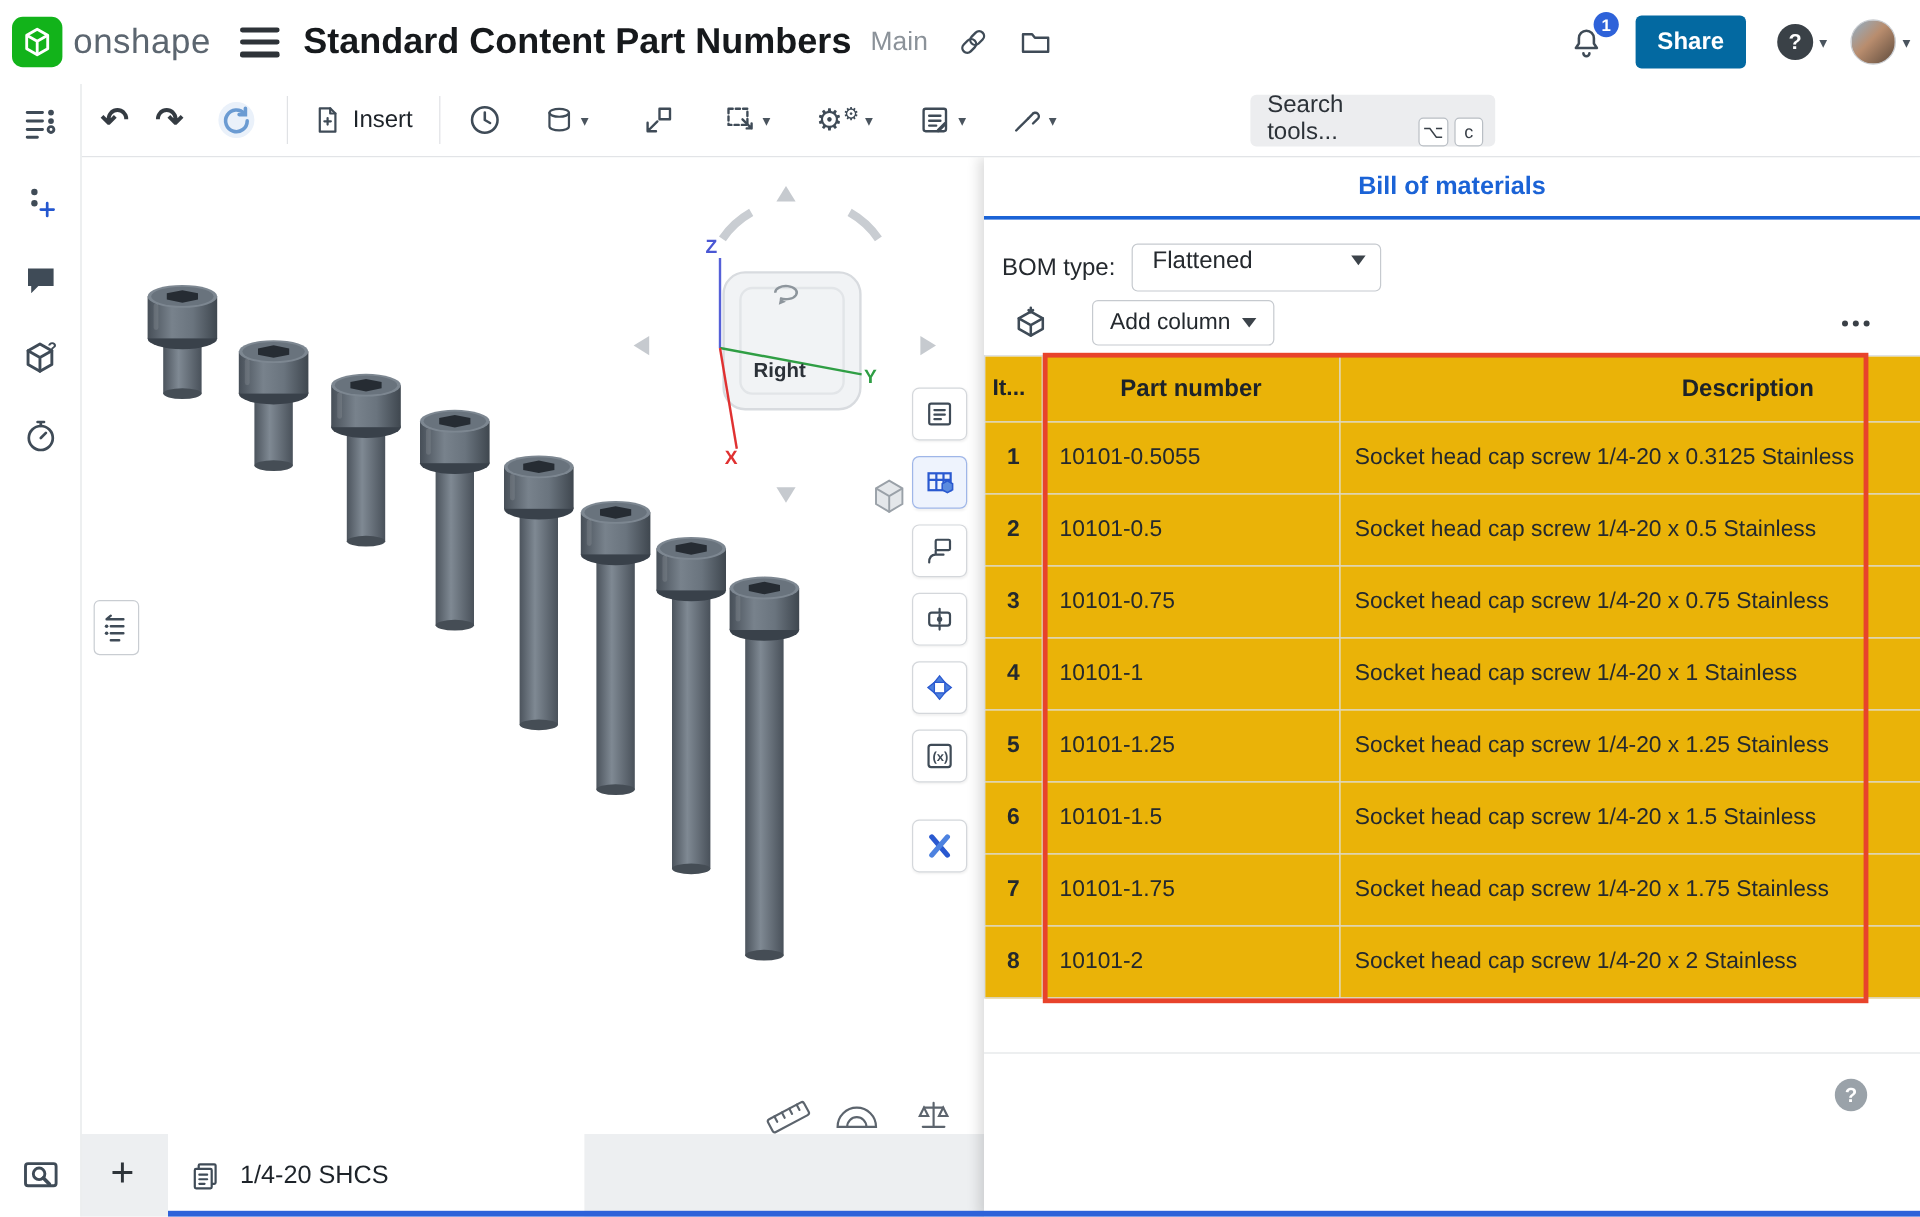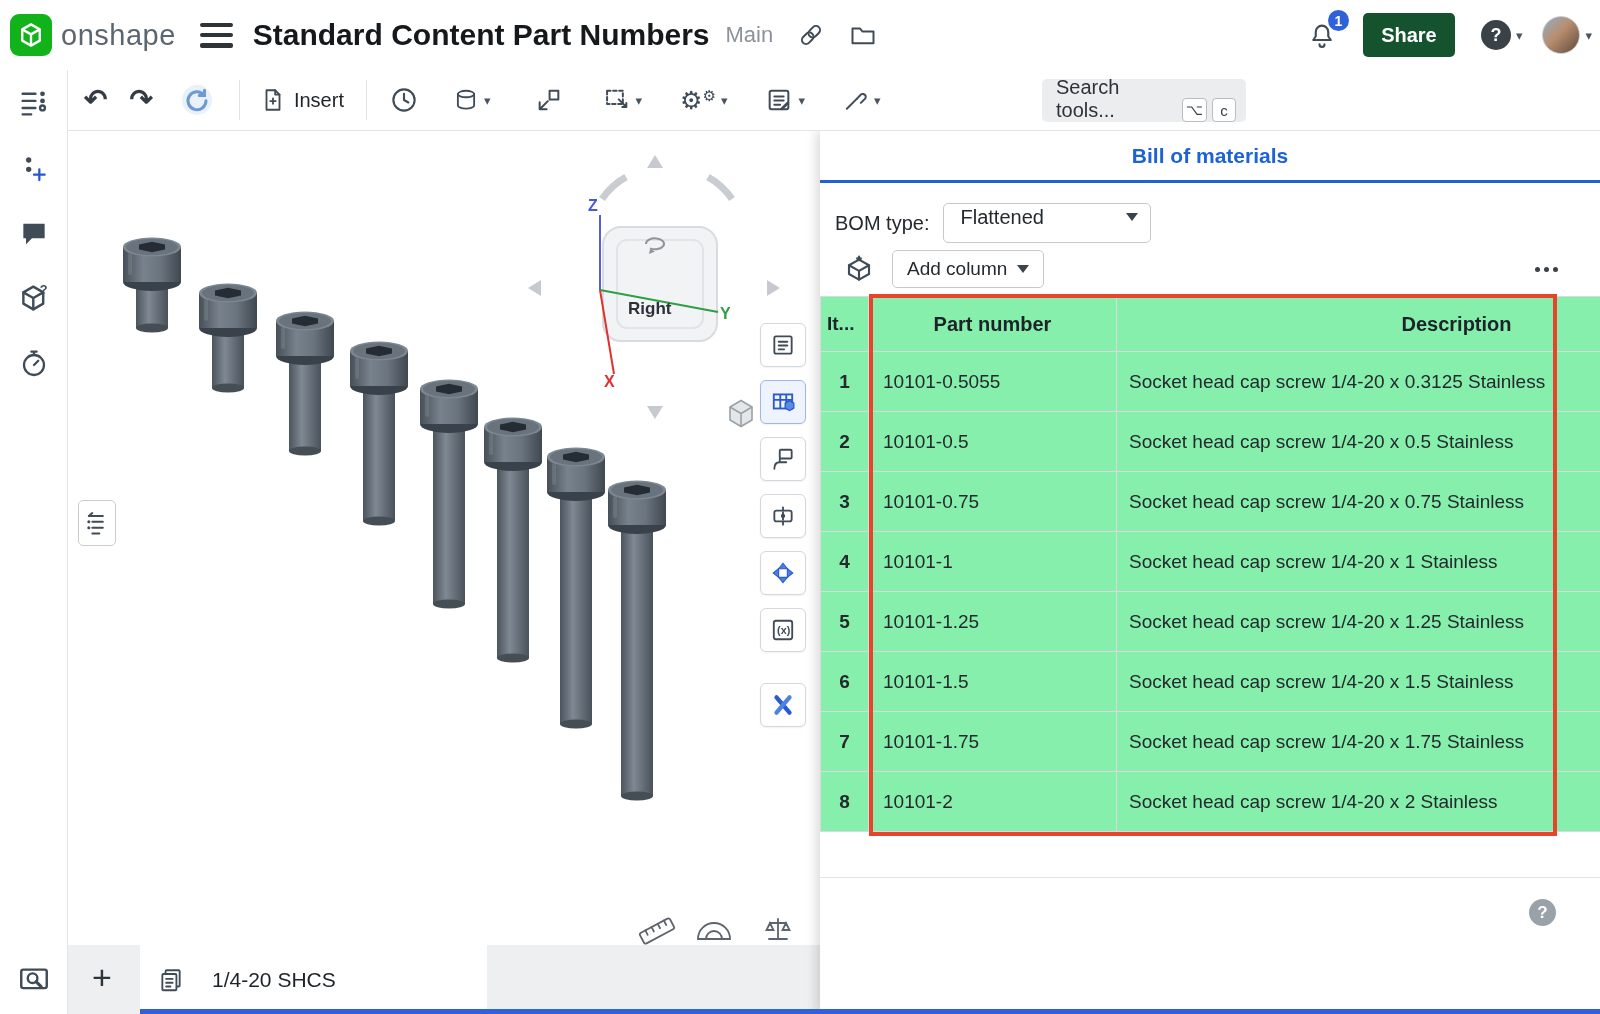--- a/index.html
+++ b/index.html
@@ -14,21 +14,21 @@
   .logo-mark{width:42px;height:42px;border-radius:9px;background:#12b31a;display:flex;align-items:center;justify-content:center}
   .logo-text{font-size:29px;color:#5c6670;margin-left:9px;font-weight:500;letter-spacing:.5px}
   .hamburger{width:33px;height:25px;margin-left:24px;display:flex;flex-direction:column;justify-content:space-between;cursor:pointer}
   .hamburger span{height:4.5px;background:#2e3338;border-radius:2px}
   .doc-title{font-size:30px;font-weight:bold;color:#16191c;margin-left:20px;white-space:nowrap}
   .workspace{font-size:22px;color:#8b9299;margin-left:16px}
   .hdr-icon{margin-left:24px;cursor:pointer}
   .hdr-right{margin-left:auto;display:flex;align-items:center;margin-right:8px}
   .bell-wrap{position:relative;margin-right:26px;cursor:pointer}
   .badge{position:absolute;top:-10px;right:-12px;background:#2e62d9;color:#fff;font-size:14px;font-weight:bold;min-width:21px;height:21px;border-radius:11px;display:flex;align-items:center;justify-content:center;padding:0 5px}
-  .share-btn{background:#14532d;color:#fff;font-size:20px;font-weight:bold;border:none;border-radius:5px;width:92px;height:44px;cursor:pointer;font-family:"Liberation Sans",sans-serif}
+  .share-btn{background:#0369a1;color:#fff;font-size:20px;font-weight:bold;border:none;border-radius:5px;width:92px;height:44px;cursor:pointer;font-family:"Liberation Sans",sans-serif}
   .help-btn{width:30px;height:30px;border-radius:50%;background:#3a4147;color:#fff;font-size:18px;font-weight:bold;display:flex;align-items:center;justify-content:center;margin-left:26px;cursor:pointer}
   .caret{font-size:13px;color:#4a545e;margin-left:5px;cursor:pointer}
   .avatar{width:38px;height:38px;border-radius:50%;margin-left:20px;background:linear-gradient(135deg,#8fb0c9 0%,#b98d6e 45%,#5d4a3c 100%);border:1px solid #c9ccd0;cursor:pointer}
 
   
   .main-toolbar{position:absolute;left:68px;top:70px;width:1532px;height:61px;background:#fff;border-bottom:1px solid #e2e4e7;display:flex;align-items:center;z-index:30}
   .tbtn{display:flex;align-items:center;cursor:pointer}
   .sep{width:1px;height:40px;background:#e0e2e5}
   .uglyph{font-size:28px;color:#343b42;font-weight:bold;line-height:1}
   .insert-label{font-size:20px;color:#1d2329;margin-left:8px}
@@ -56,40 +56,40 @@
   
   .bom-panel{position:absolute;left:820px;top:131px;width:780px;height:883px;background:#fff;box-shadow:-4px 0 10px rgba(0,0,0,.14);z-index:25;overflow:hidden}
   .bom-title{height:52px;display:flex;align-items:center;justify-content:center;font-size:21px;font-weight:bold;color:#1b63d6;border-bottom:3px solid #1b63d6;cursor:pointer}
   .bom-type-row{position:absolute;left:15px;top:72px;display:flex;align-items:center}
   .bom-type-label{font-size:20px;color:#24292e}
   .dropdown{margin-left:14px;width:208px;height:40px;border:1px solid #c6cacf;border-radius:5px;display:flex;align-items:center;padding:0 12px 12px 16px;cursor:pointer;background:#fff}
   .dropdown-value{font-size:20px;color:#24292e;flex:1}
   .dd-caret{width:0;height:0;border-left:6px solid transparent;border-right:6px solid transparent;border-top:8px solid #3c434a}
   .bom-actions{position:absolute;left:0;top:118px;width:100%;height:40px;display:flex;align-items:center}
   .export-icon{margin-left:24px;cursor:pointer}
-  .act-btn{margin-left:18px;height:38px;border:1px solid #c6cacf;border-radius:5px;background:#fff;display:flex;align-items:center;padding:0 14px;font-size:19px;color:#24292e;cursor:pointer;gap:10px;font-family:"Liberation Sans",sans-serif}
+  .act-btn{margin-left:36px;height:38px;border:1px solid #c6cacf;border-radius:5px;background:#fff;display:flex;align-items:center;padding:0 14px;font-size:19px;color:#24292e;cursor:pointer;gap:10px;font-family:"Liberation Sans",sans-serif}
   .more-dots{margin-left:auto;margin-right:40px;display:flex;gap:4px;cursor:pointer;padding:8px 2px}
   .more-dots i{width:5px;height:5px;border-radius:50%;background:#3a4047}
   .bom-table{position:absolute;left:0;top:165px;border-collapse:collapse;table-layout:fixed;width:976px}
-  .bom-table th,.bom-table td{border:1px solid #d9dbde;background:#86efac}
+  .bom-table th,.bom-table td{border:1px solid #d9dbde;background:#eab308}
   .bom-table th{height:55px;font-size:20px;font-weight:bold;color:#1d2329}
   .bom-table td{height:60px;font-size:19px;color:#24292e}
   th.col-item{text-align:left;padding-left:6px;font-size:19px}
   td.col-item{font-weight:bold;text-align:center}
   td.col-part{padding-left:14px}
   td.col-desc{padding:0 0 0 12px}
   .desc-clip{width:428px;overflow:hidden;white-space:nowrap}
   .red-box{position:absolute;left:49px;top:163px;width:688px;height:542px;border:4px solid #e8432b;z-index:6;pointer-events:none}
   .panel-divider{position:absolute;left:0;top:746px;width:100%;border-top:1px solid #e2e4e7}
   .panel-help{position:absolute;left:709px;top:768px;width:27px;height:27px;border-radius:50%;background:#9aa2a9;color:#fff;font-size:17px;font-weight:bold;display:flex;align-items:center;justify-content:center;cursor:pointer}
 
   
   .tab-bar{position:absolute;left:68px;top:945px;width:752px;height:69px;background:#edeff1;z-index:15}
   .new-tab-btn{position:absolute;left:14px;top:12px;width:40px;height:40px;font-size:34px;color:#2e343a;display:flex;align-items:center;justify-content:center;cursor:pointer}
-  .doc-tab{position:absolute;left:72px;top:0;width:347px;height:69px;background:#fff;display:flex;align-items:center;padding-left:18px;gap:28px;cursor:pointer}
+  .doc-tab{position:absolute;left:72px;top:0;width:347px;height:69px;background:#fff;display:flex;align-items:center;padding-left:18px;gap:16px;cursor:pointer}
   .tab-label{font-size:21px;color:#1d2329}
   .bottom-line{position:absolute;left:140px;bottom:0;width:1460px;height:5px;background:#2e62d9;z-index:45}
 </style>
 </head>
 <body>
 
 <header class="app-header">
   <div class="logo">
     <div class="logo-mark">
       <svg width="30" height="30" viewBox="0 0 24 24">

